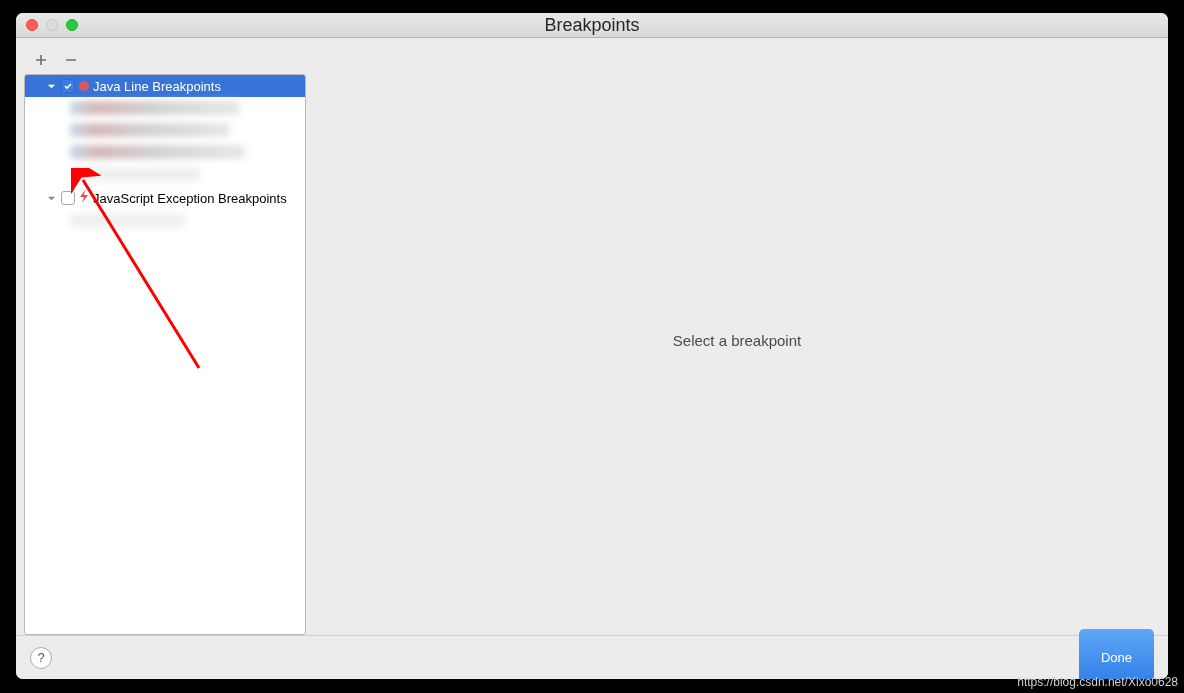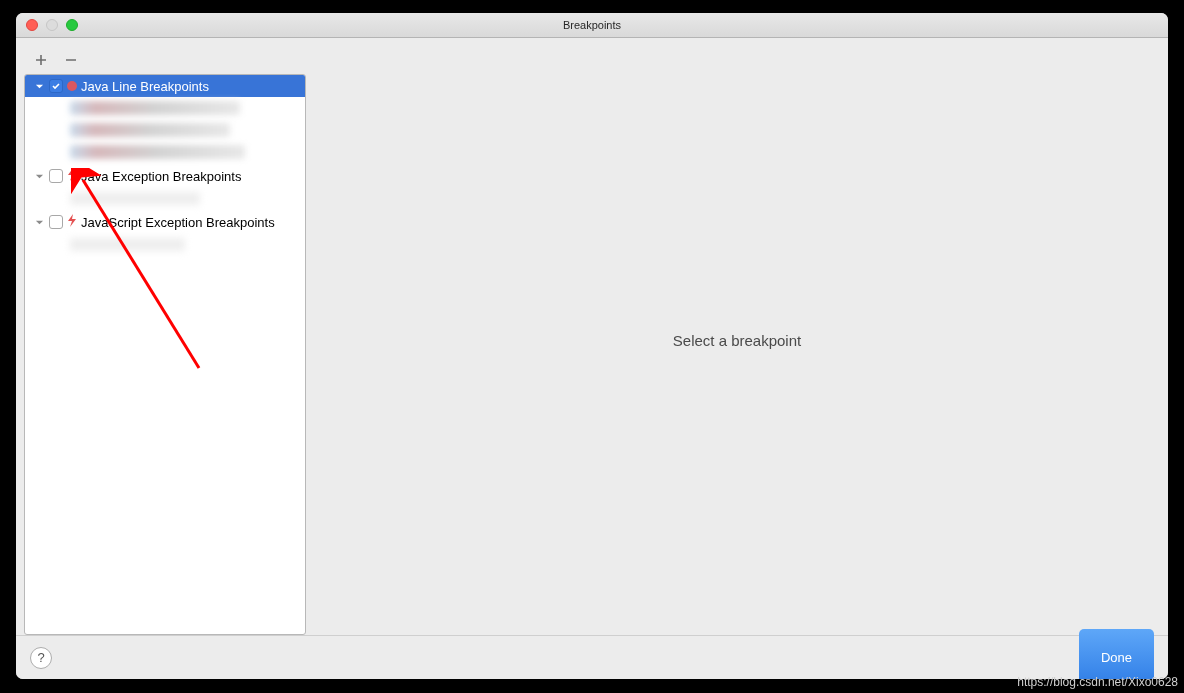--- a/index.html
+++ b/index.html
@@ -39,21 +39,21 @@
       align-items: center;
     }
     .tl { width: 12px; height: 12px; border-radius: 50%; }
     .tl.close-dot { background: #ff5f56; border: 0.5px solid #e14640; }
     .tl.min-dot { background: #dcdcdc; border: 0.5px solid #c6c6c6; }
     .tl.max-dot { background: #27c93f; border: 0.5px solid #1dad2b; }
     .titlebar-title {
       position: absolute;
       left: 0; right: 0;
       text-align: center;
-      font-size: 11px;
+      font-size: 18px;
       color: #272727;
       pointer-events: none;
     }
     .body-area {
       flex: 1;
       display: flex;
       flex-direction: column;
     }
     .content-area {
       flex: 1;
@@ -88,21 +88,21 @@
       background: #fff;
       border: 1px solid #b8b8b8;
       border-radius: 3px;
       overflow: hidden;
     }
     .tree-row {
       display: flex;
       align-items: center;
       height: 22px;
       font-size: 13px;
-      padding-left: 8px;
+      padding-left: 20px;
       gap: 4px;
       white-space: nowrap;
     }
     .tree-row.selected {
       background: #3874d7;
       color: #fff;
     }
     .disclosure {
       width: 12px;
       height: 12px;
@@ -257,36 +257,20 @@
           <div class="child-blur">
               <div class="blur-block" style="width:170px"></div>
             </div>
           <div class="child-blur">
               <div class="blur-block" style="width:160px"></div>
             </div>
           <div class="child-blur">
               <div class="blur-block" style="width:175px"></div>
             </div>
 
-          <div class="tree-row" style="margin-top:2px">
-            <span class="disclosure">
-              <svg width="9" height="9" viewBox="0 0 10 10">
-                  <path d="M1 3 L5 7 L9 3 Z" fill="#8b8b8b"></path>
-                </svg>
-            </span>
-            <span class="checkbox">
-              
-            </span>
-            <span class="lightning">
-              <svg width="10" height="13" viewBox="0 0 10 13">
-                  <path d="M6 0 L1 7 H5 L3 13 L9 5 H5 Z" fill="#e45050"></path>
-                </svg>
-            </span>
-            <span>Java Exception Breakpoints</span>
-          </div>
           <div class="child-blur">
               <div class="blur-text" style="width:130px"></div>
             </div>
 
           <div class="tree-row" style="margin-top:2px">
             <span class="disclosure">
               <svg width="9" height="9" viewBox="0 0 10 10">
                   <path d="M1 3 L5 7 L9 3 Z" fill="#8b8b8b"></path>
                 </svg>
             </span>

